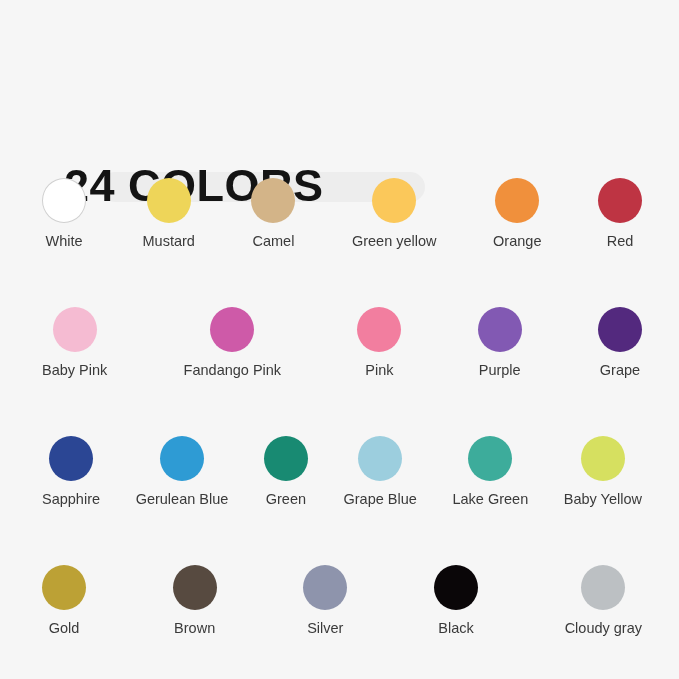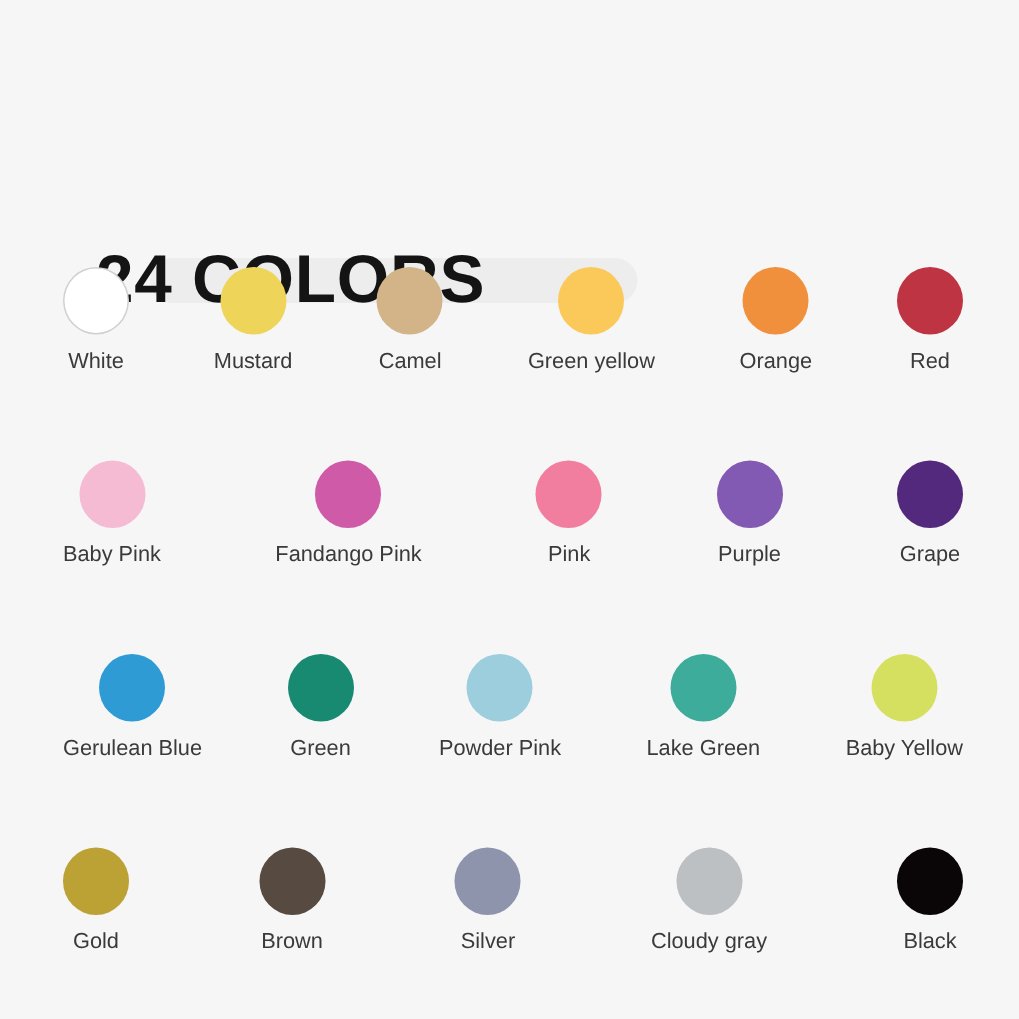--- a/index.html
+++ b/index.html
@@ -145,30 +145,34 @@
           <div class="swatch-dot" style="background: rgb(130, 89, 179);"></div>
           <div class="swatch-label">Purple</div>
         </div>
         <div class="swatch">
           <div class="swatch-dot" style="background: rgb(83, 41, 126);"></div>
           <div class="swatch-label">Grape</div>
         </div>
       </div>
       <div class="swatch-row">
         <div class="swatch">
+          <div class="swatch-dot" style="background: rgb(43, 70, 148);"></div>
+          <div class="swatch-label">Sapphire</div>
+        </div>
+        <div class="swatch">
           <div class="swatch-dot" style="background: rgb(46, 155, 212);"></div>
           <div class="swatch-label">Gerulean Blue</div>
         </div>
         <div class="swatch">
           <div class="swatch-dot" style="background: rgb(24, 138, 114);"></div>
           <div class="swatch-label">Green</div>
         </div>
         <div class="swatch">
           <div class="swatch-dot" style="background: rgb(156, 206, 222);"></div>
-          <div class="swatch-label">Powder Pink</div>
+          <div class="swatch-label">Grape Blue</div>
         </div>
         <div class="swatch">
           <div class="swatch-dot" style="background: rgb(61, 172, 155);"></div>
           <div class="swatch-label">Lake Green</div>
         </div>
         <div class="swatch">
           <div class="swatch-dot" style="background: rgb(214, 224, 96);"></div>
           <div class="swatch-label">Baby Yellow</div>
         </div>
       </div>
@@ -179,23 +183,23 @@
         </div>
         <div class="swatch">
           <div class="swatch-dot" style="background: rgb(87, 74, 64);"></div>
           <div class="swatch-label">Brown</div>
         </div>
         <div class="swatch">
           <div class="swatch-dot" style="background: rgb(142, 148, 172);"></div>
           <div class="swatch-label">Silver</div>
         </div>
         <div class="swatch">
+          <div class="swatch-dot" style="background: rgb(10, 6, 8);"></div>
+          <div class="swatch-label">Black</div>
+        </div>
+        <div class="swatch">
           <div class="swatch-dot" style="background: rgb(188, 192, 195);"></div>
           <div class="swatch-label">Cloudy gray</div>
         </div>
-        <div class="swatch">
-          <div class="swatch-dot" style="background: rgb(10, 6, 8);"></div>
-          <div class="swatch-label">Black</div>
-        </div>
       </div>
     </div>
 
 </div>
 
 </body></html>

